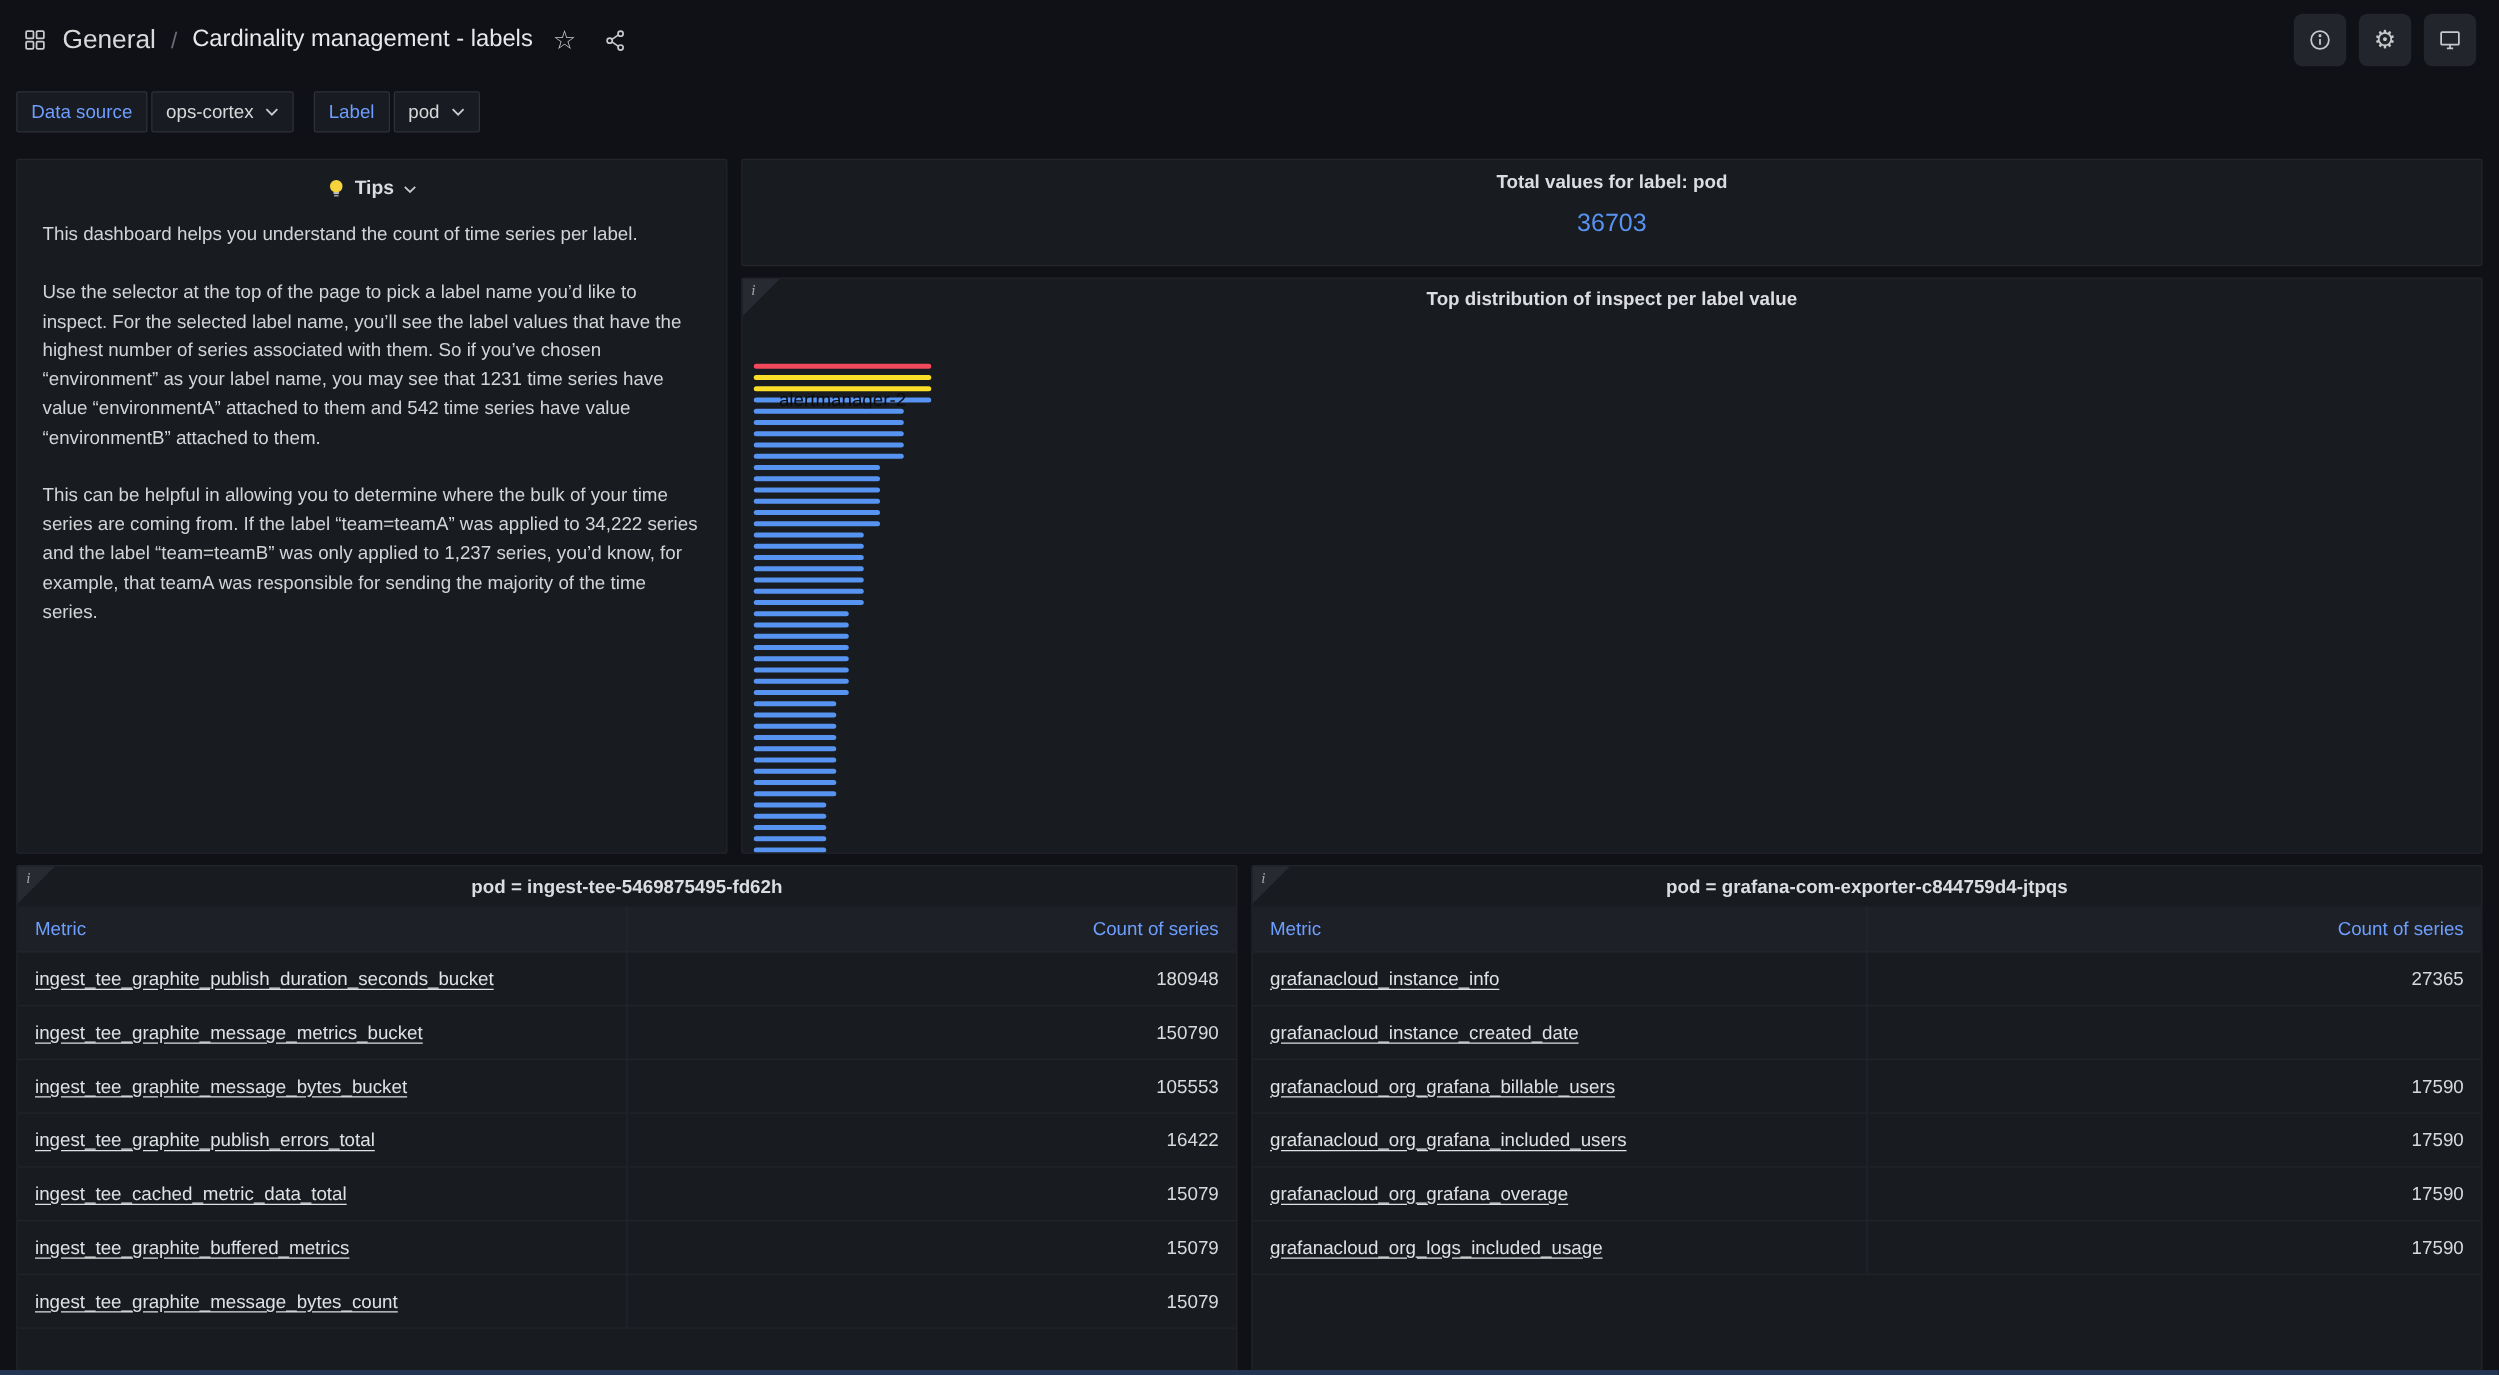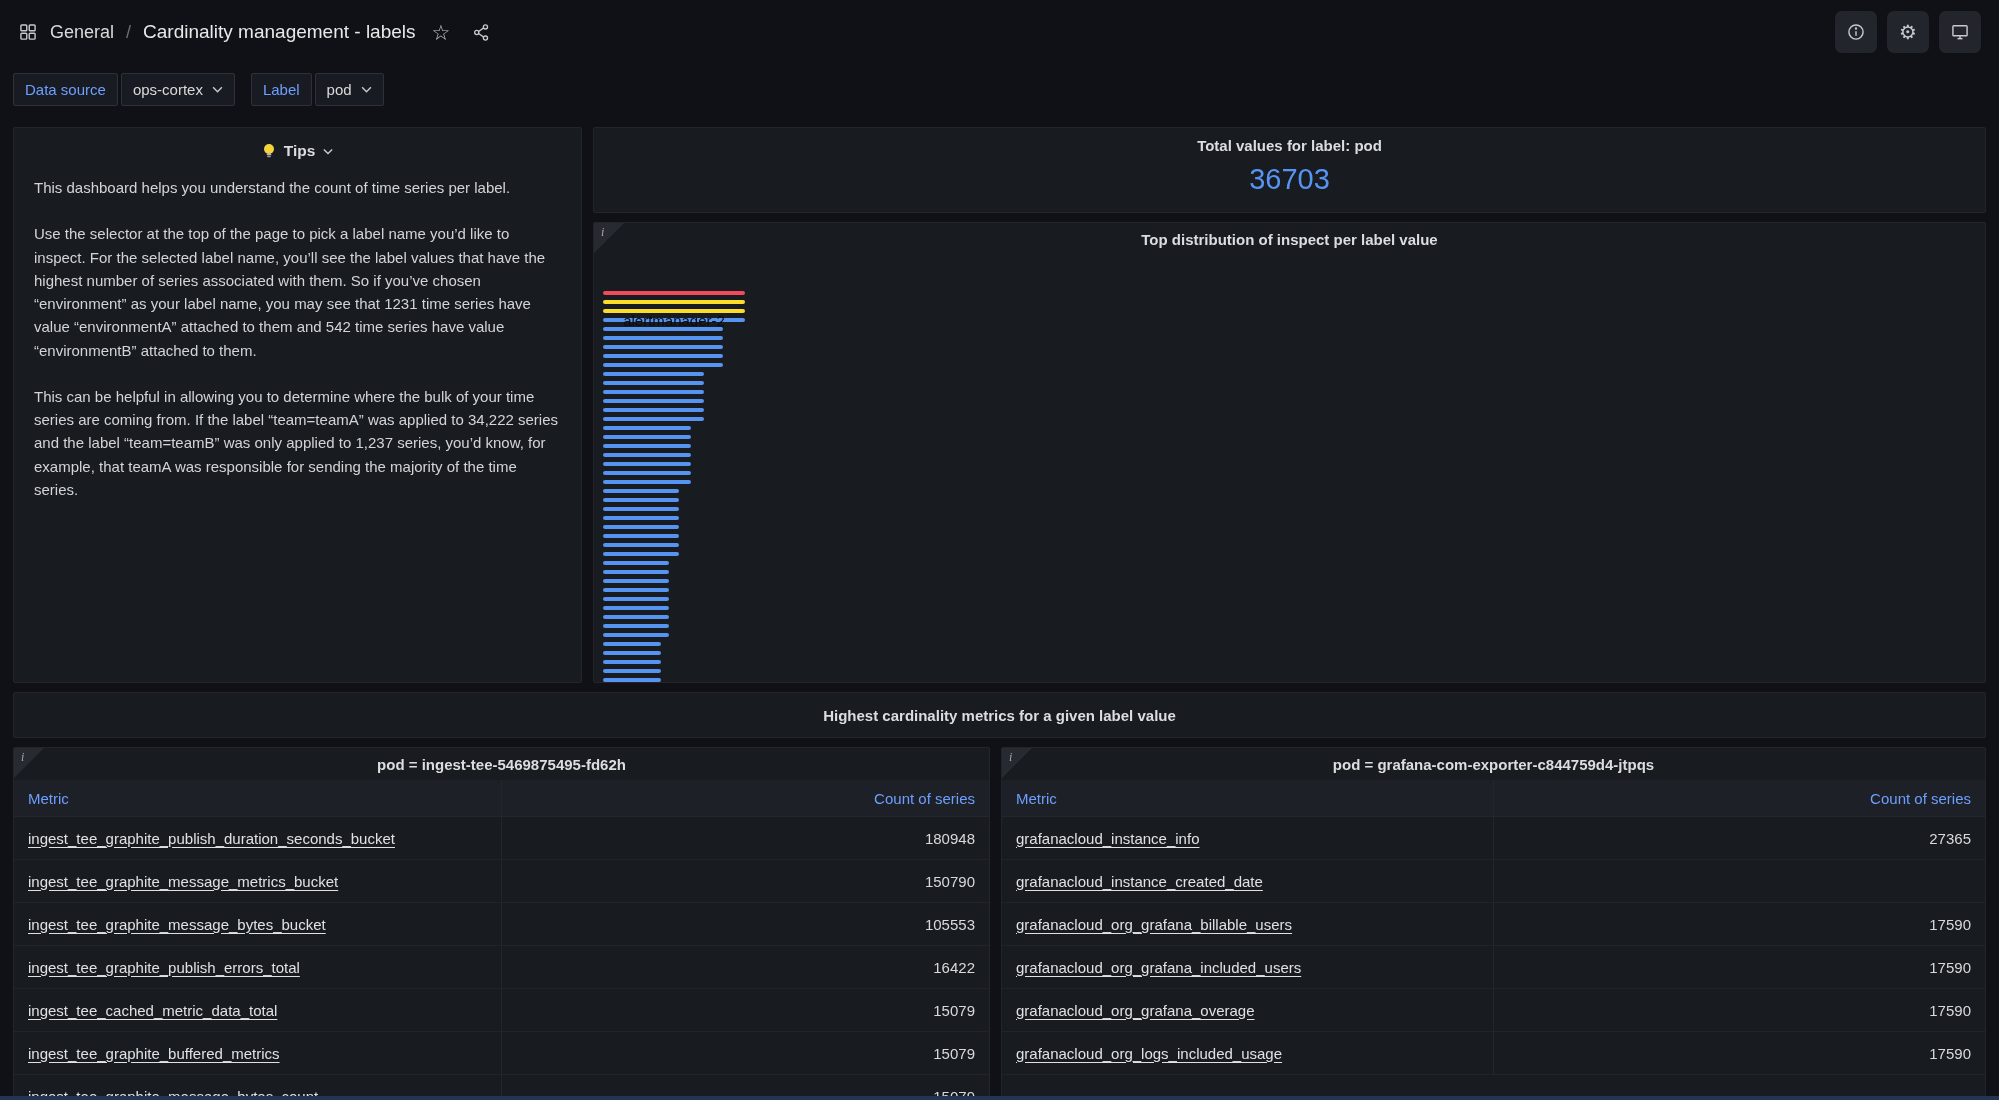--- a/index.html
+++ b/index.html
@@ -6,21 +6,21 @@
   html,body { width:1999px; height:1100px; overflow:hidden; }
   body {
     background:#101116;
     color:#d8d9da;
     font-family:"Liberation Sans","DejaVu Sans",sans-serif;
     position:relative;
   }
   
   .topnav { height:64px; padding:0 18px; display:flex; align-items:center; justify-content:space-between; }
   .crumbs { display:flex; align-items:center; gap:12px; }
-  .crumb-section { font-size:18px; color:#d8d9da; }
+  .crumb-section { font-size:21px; color:#d8d9da; }
   .crumb-sep { font-size:18px; color:#6a6f77; }
   .crumb-page { font-size:19px; color:#e7e8ea; font-weight:500; }
   .nav-inline-icon { color:#c7c9cc; font-size:21px; line-height:1; margin-left:4px; cursor:pointer; }
   .icon-svg { stroke:#c7c9cc; fill:none; stroke-width:1.7; }
   .nav-right { display:flex; gap:10px; }
   .nav-btn { width:42px; height:42px; background:#22252b; border-radius:7px; display:flex; align-items:center; justify-content:center; cursor:pointer; }
   .gear-glyph { font-size:20px; color:#c7c9cc; line-height:1; }
   
   .submenu { margin:8px 13px 0; height:34px; display:flex; align-items:center; justify-content:space-between; }
   .var-group { display:flex; gap:16px; }
@@ -46,21 +46,21 @@
   .row2 { height:46px; display:flex; align-items:center; justify-content:center; }
   .row3 { flex:1; min-height:0; display:flex; gap:11px; }
   
   .tips-panel { width:569px; flex:0 0 auto; padding:14px 20px; }
   .tips-title { display:flex; align-items:center; justify-content:center; gap:8px; font-size:15.5px; font-weight:700; color:#dcdde0; margin-bottom:16px; cursor:pointer; }
   .tips-body p { font-size:15px; line-height:1.55; color:#d3d4d6; margin-bottom:23px; }
   
   .right-stack { flex:1; display:flex; flex-direction:column; gap:9px; min-width:0; }
   .stat-panel { height:86px; flex:0 0 auto; display:flex; flex-direction:column; }
   .stat-title { margin-top:9px; text-align:center; font-size:15px; font-weight:700; color:#dcdde0; }
-  .stat-value { flex:1; display:flex; align-items:center; justify-content:center; font-size:29px; font-weight:500; color:#5794f2; padding-bottom:8px; }
+  .stat-value { flex:1; display:flex; align-items:center; justify-content:center; font-size:20px; font-weight:500; color:#5794f2; padding-bottom:8px; }
   
   .treemap-panel { flex:1; display:flex; flex-direction:column; }
   .tm-canvas { margin:36px 9px 9px; flex:1; display:flex; gap:5px; }
   .tm-col { display:flex; flex-direction:column; gap:5px; flex:0 0 auto; }
   .tm-block { background:#5794f2; border-radius:3px; flex:1 1 0; min-height:4px; min-width:4px; cursor:pointer; }
   .tm-label { display:flex; align-items:center; justify-content:center; font-size:15px; font-weight:500; color:#0b0c0e; }
   .tm-region { flex:1 1 auto; display:flex; flex-direction:column; gap:5px; min-width:0; }
   .tm-strip { display:flex; gap:5px; flex:0 0 auto; }
   .tm-lower { flex:1; display:flex; gap:5px; min-height:0; }
   
@@ -573,25 +573,20 @@
                     </div>
                   </div>
                 </div>
               </div>
             </div>
           </div>
       </div>
     </div>
   </div>
 
-  <div class="row2">
-    <div class="panel section-panel">
-      <span>Highest cardinality metrics for a given label value</span>
-    </div>
-  </div>
 
   <div class="row3">
     <div class="panel table-panel left">
       <div class="info-corner"></div>
       <div class="info-corner-i">i</div>
       <div class="panel-title">pod = ingest-tee-5469875495-fd62h</div>
       <div class="tbl">
         <div class="thead">
           <div class="th metric">Metric</div>
           <div class="th count">Count of series</div>

